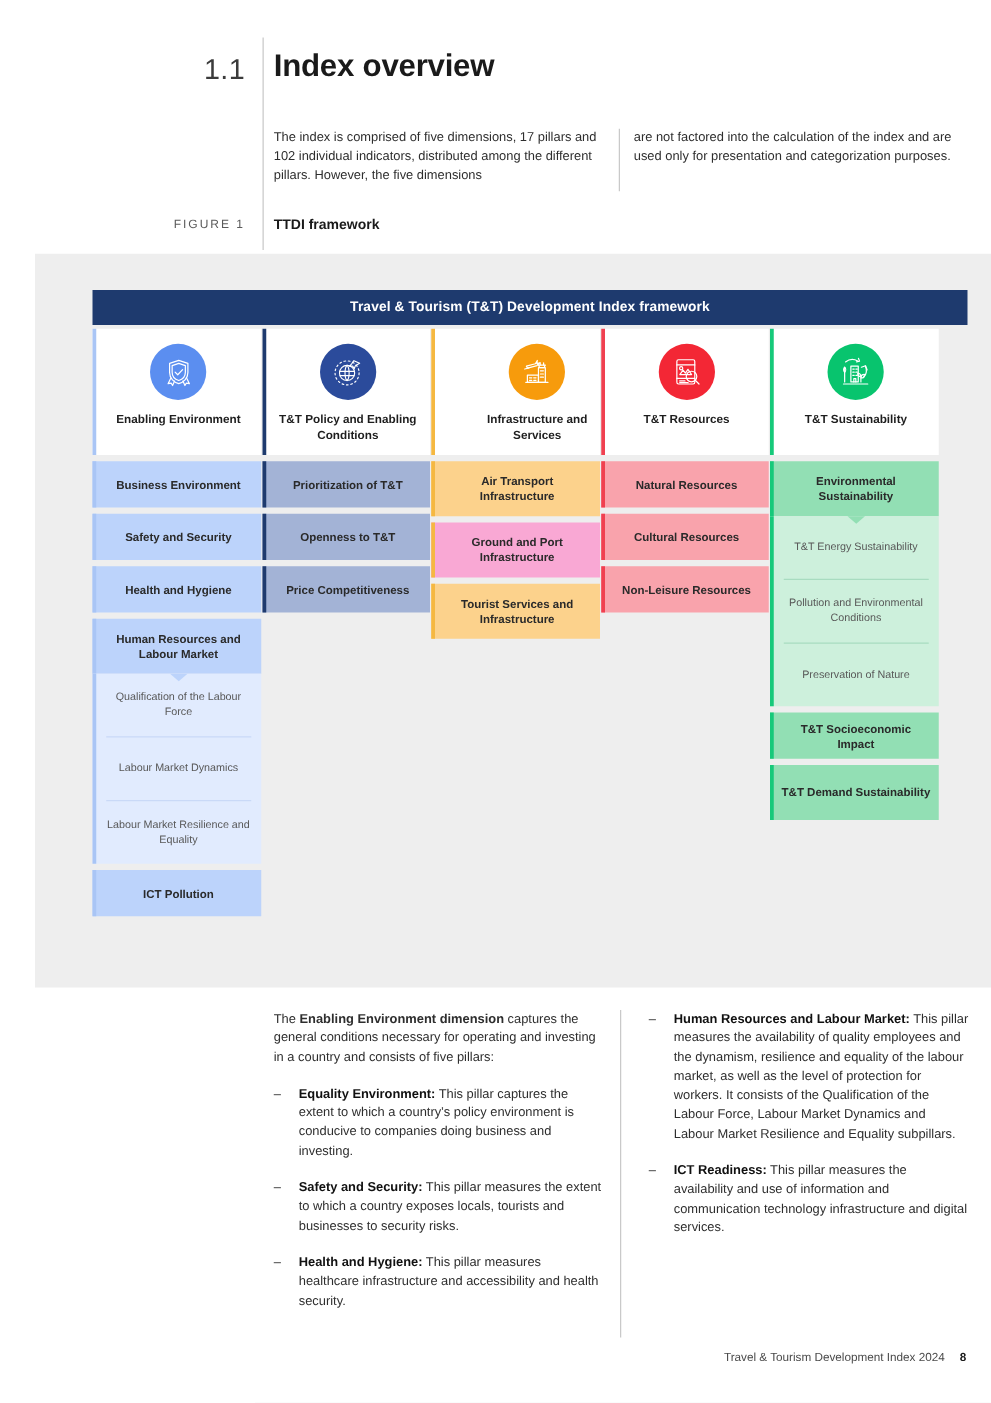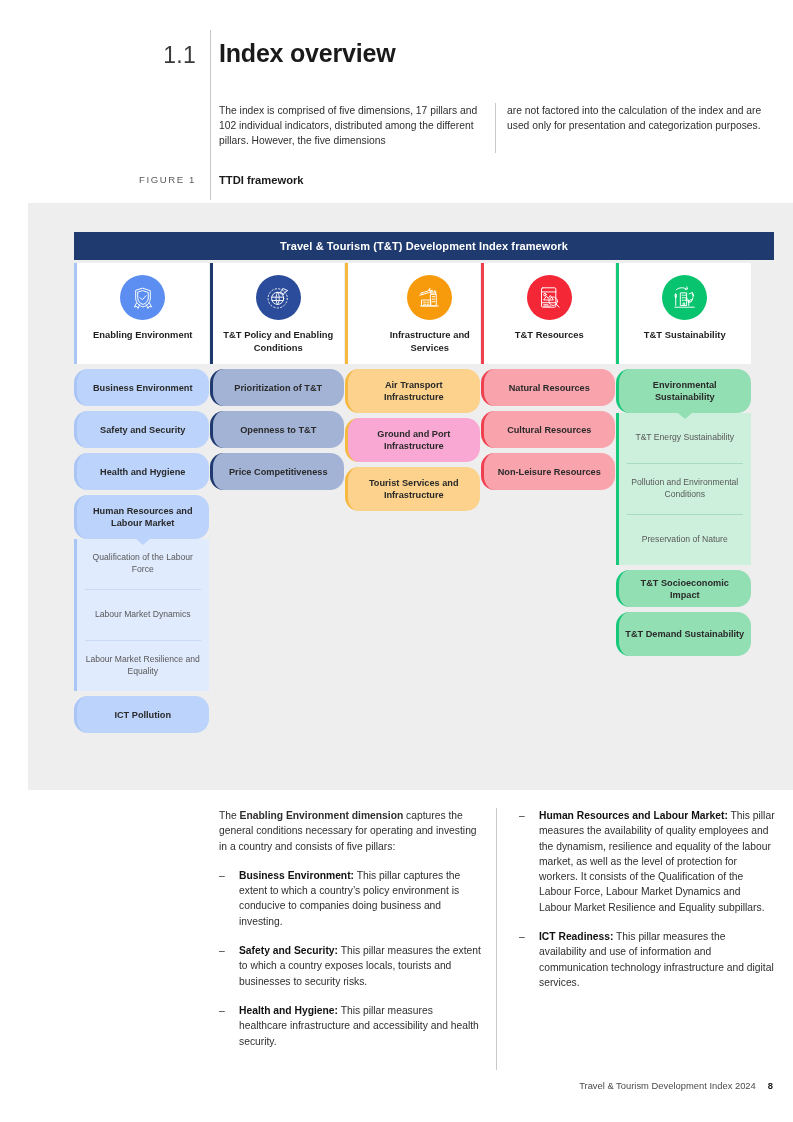--- a/index.html
+++ b/index.html
@@ -71,21 +71,21 @@
   .dim-name {
     margin-top: 9px; font-size: 9.4px; font-weight: bold; color: #1e1e1e;
     text-align: center; line-height: 12.5px;
   }
 
   
   .pillar {
     border-left: 3px solid #000; min-height: 37px;
     display: flex; align-items: center; justify-content: center;
     text-align: center; font-size: 9.2px; font-weight: bold; color: #2a2a2a;
-    line-height: 12px; padding: 4px 6px; border-radius: 14px;
+    line-height: 12px; padding: 4px 6px;
   }
   .pillar.tall { min-height: 44px; }
 
   
   .subgroup { position: relative; border-left: 3px solid #000; }
   .subgroup .notch {
     position: absolute; top: 0; left: 50%; transform: translateX(-50%);
     width: 0; height: 0; border-left: 7px solid transparent;
     border-right: 7px solid transparent;
   }
@@ -287,21 +287,21 @@
             </div>
           </div>
         </div>
     </div>
   </div>
 
   <div class="body-text">
     <div class="body-div"></div>
     <div class="tcol left" id="tcol-left">
         <p class="lead"><span>The </span><b>Enabling Environment dimension</b><span> captures the general conditions necessary for operating and investing in a country and consists of five pillars:</span></p>
-        <div class="bullet"><span class="dash">–</span><b>Business Environment:</b><span> This pillar captures the extent to which a country’s policy environment is conducive to companies doing business and investing.</span></div>
+        <div class="bullet"><span class="dash">–</span><b>Equality Environment:</b><span> This pillar captures the extent to which a country’s policy environment is conducive to companies doing business and investing.</span></div>
         <div class="bullet"><span class="dash">–</span><b>Safety and Security:</b><span> This pillar measures the extent to which a country exposes locals, tourists and businesses to security risks.</span></div>
         <div class="bullet"><span class="dash">–</span><b>Health and Hygiene:</b><span> This pillar measures healthcare infrastructure and accessibility and health security.</span></div>
       </div>
     <div class="tcol right" id="tcol-right">
         <div class="bullet"><span class="dash">–</span><b>Human Resources and Labour Market:</b><span> This pillar measures the availability of quality employees and the dynamism, resilience and equality of the labour market, as well as the level of protection for workers. It consists of the Qualification of the Labour Force, Labour Market Dynamics and Labour Market Resilience and Equality subpillars.</span></div>
         <div class="bullet"><span class="dash">–</span><b>ICT Readiness:</b><span> This pillar measures the availability and use of information and communication technology infrastructure and digital services.</span></div>
       </div>
   </div>
 
   <div class="footer">

